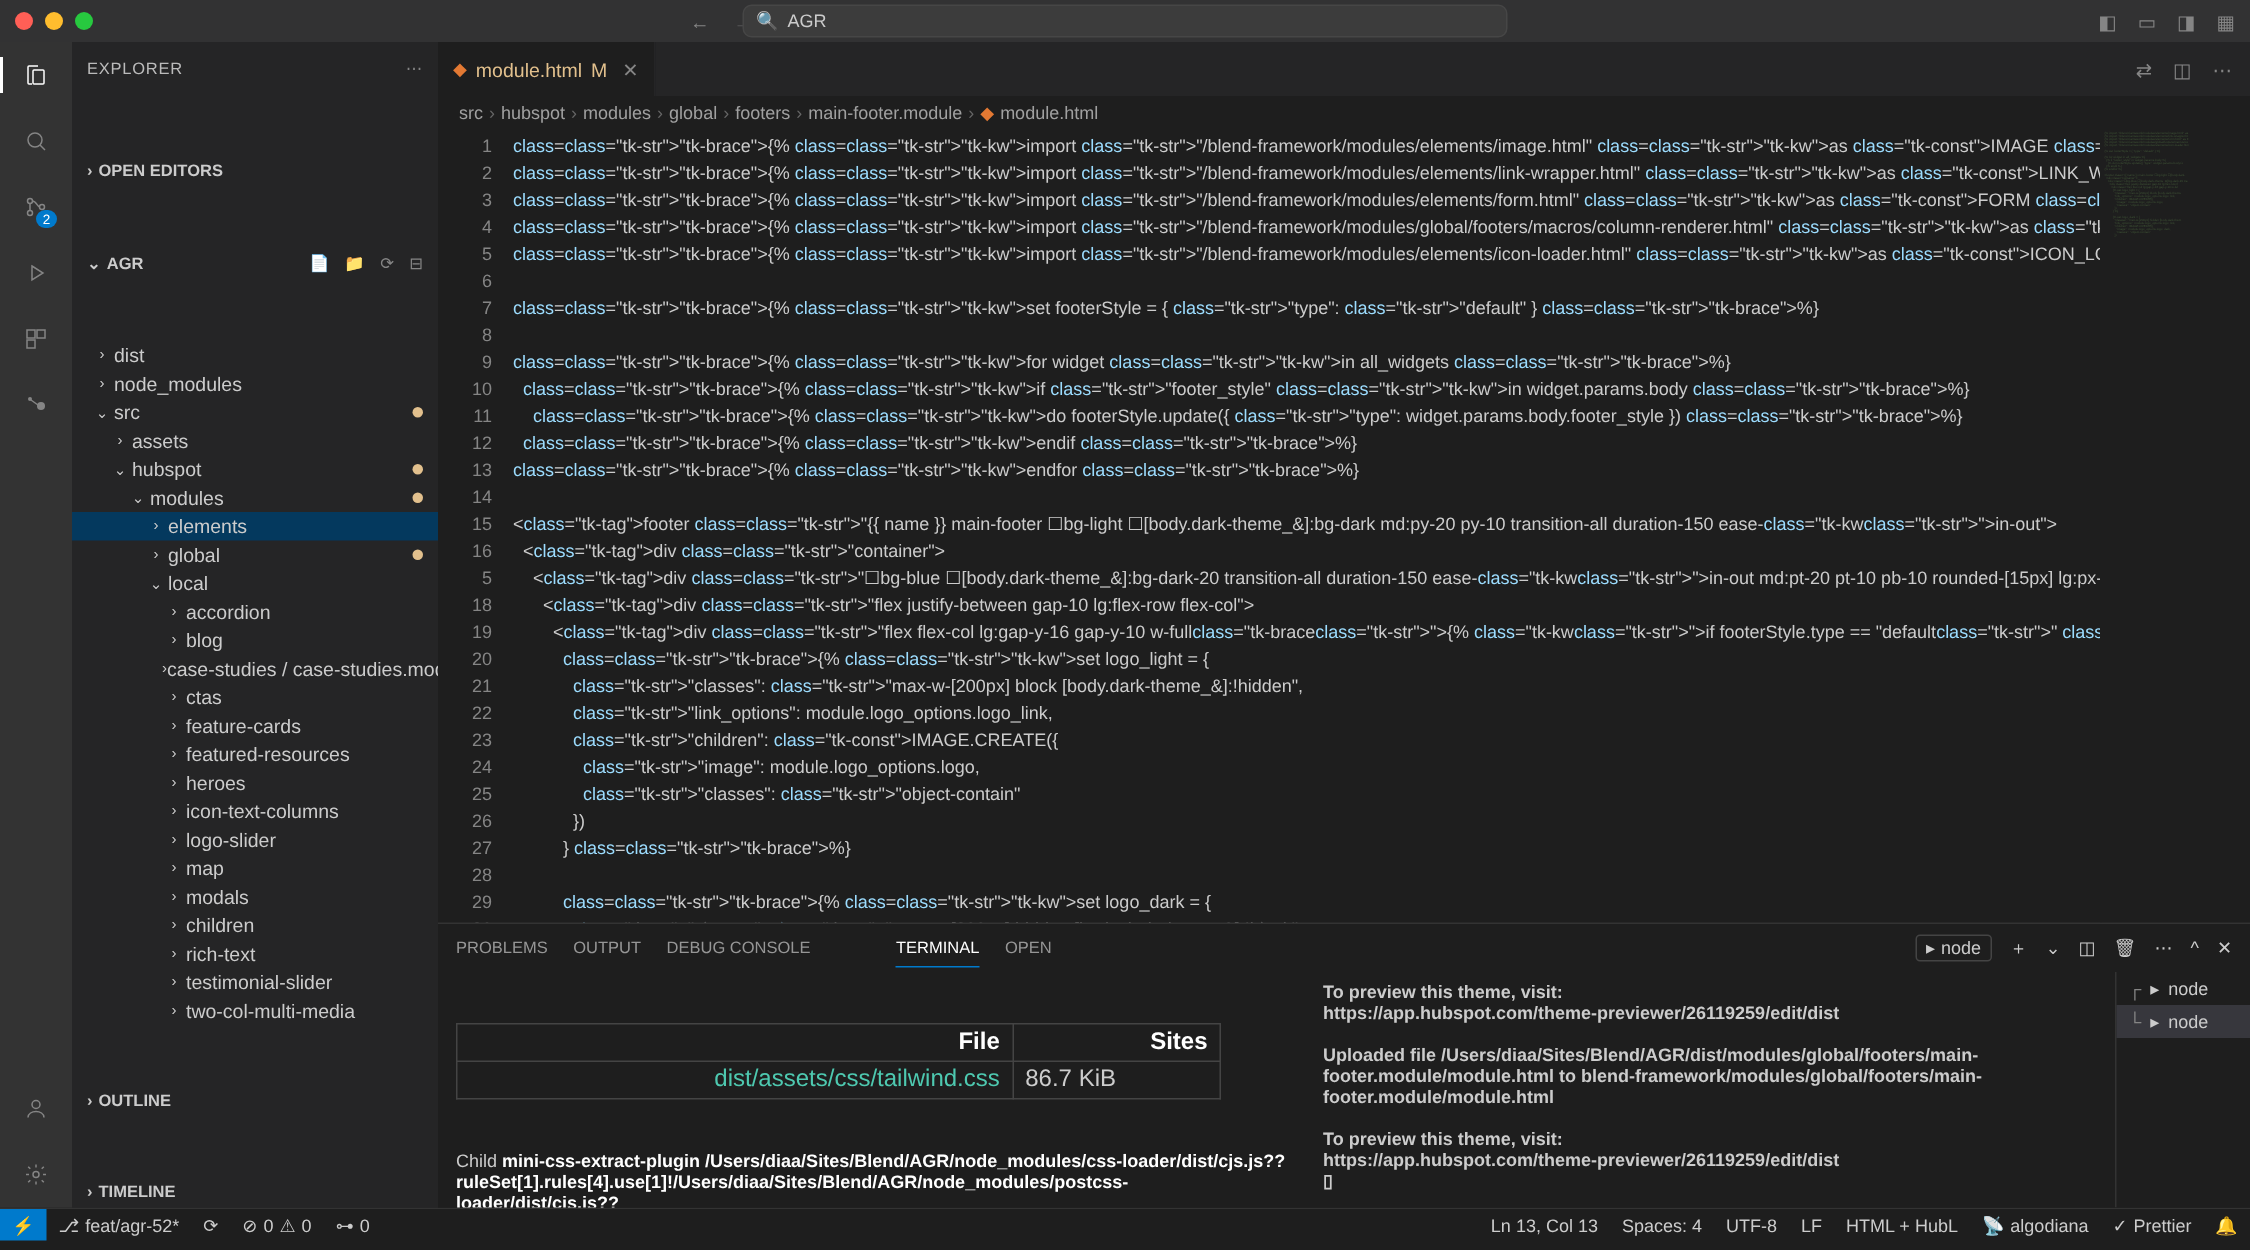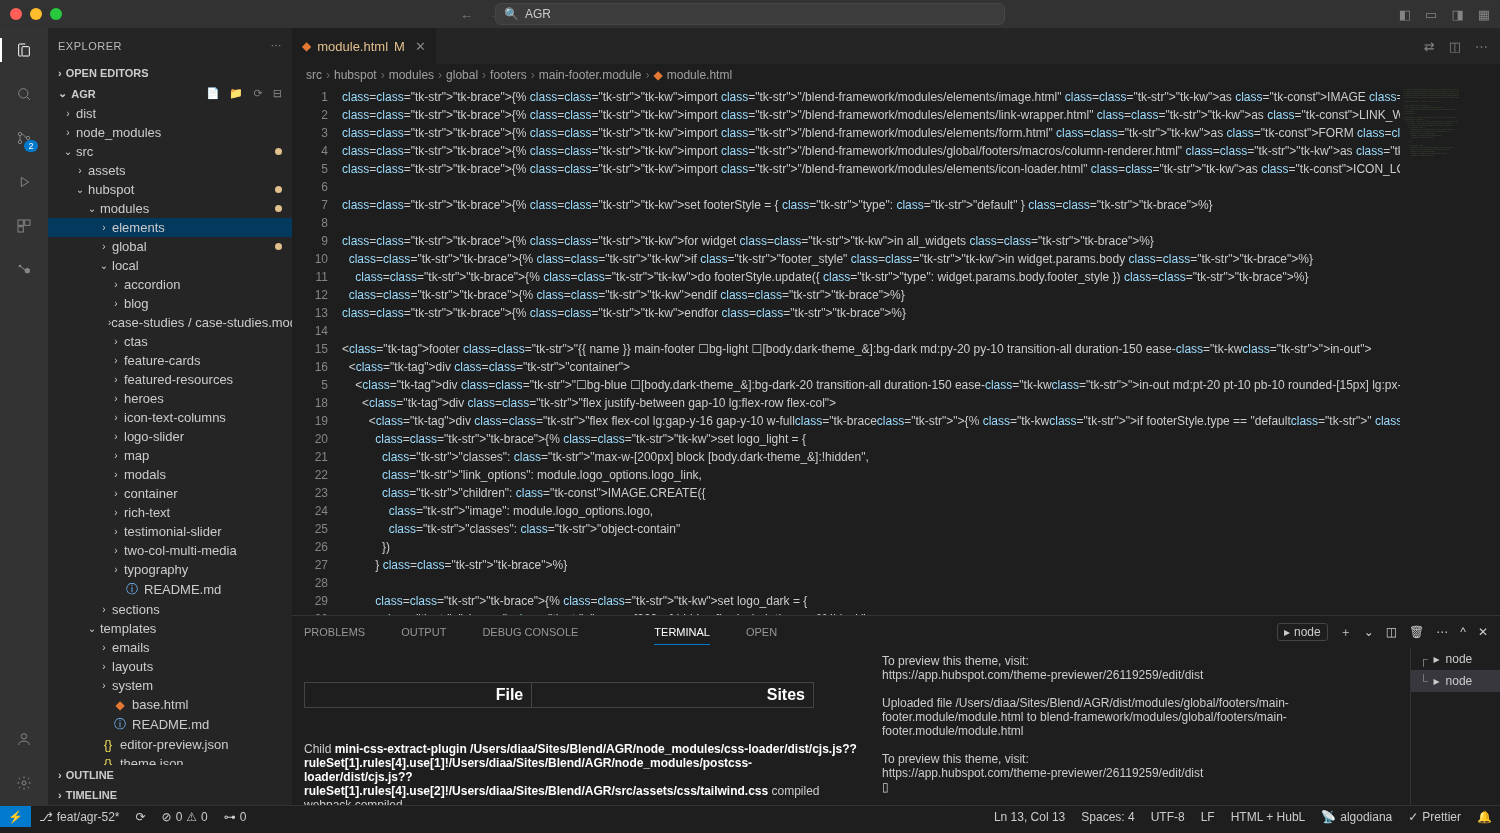--- a/index.html
+++ b/index.html
@@ -11,21 +11,21 @@
 .nav-arrows { position: absolute; left: 460px; display: flex; gap: 16px; color: #858585; }
 .search-box { position: absolute; left: 50%; transform: translateX(-50%); width: 510px; height: 22px; background: #3c3c3c; border: 1px solid #464646; border-radius: 6px; display: flex; align-items: center; padding: 0 8px; color: #cccccc; font-size: 12px; gap: 6px; }
 .titlebar-right { position: absolute; right: 10px; display: flex; gap: 14px; color: #858585; }
 .main { display: flex; height: 777px; }
 .activity-bar { width: 48px; background: #333333; display: flex; flex-direction: column; align-items: center; padding-top: 10px; gap: 20px; }
 .activity-icon { width: 24px; height: 24px; color: #858585; display: flex; align-items: center; justify-content: center; cursor: pointer; position: relative; }
 .activity-icon.active { color: #ffffff; }
 .activity-icon.active::before { content: ''; position: absolute; left: -12px; width: 2px; height: 24px; background: #fff; }
 .badge { position: absolute; bottom: -2px; right: -2px; background: #007acc; color: #fff; font-size: 9px; border-radius: 8px; padding: 1px 4px; min-width: 14px; text-align: center; }
 .activity-bottom { margin-top: auto; padding-bottom: 10px; display: flex; flex-direction: column; gap: 20px; align-items: center; }
-.sidebar { width: 244px; background: #252526; display: flex; flex-direction: column; overflow: hidden; }
+.sidebar { width: 244px; background: #252526; display: flex; flex-direction: column; overflow: hidden; gap: 41px; }
 .sidebar-header { height: 35px; display: flex; align-items: center; justify-content: space-between; padding: 0 10px; font-size: 11px; color: #bbbbbb; letter-spacing: 0.5px; }
 .sidebar-header-actions { color: #858585; cursor: pointer; }
 .sidebar-section { font-size: 11px; font-weight: bold; color: #cccccc; padding: 4px 10px; display: flex; align-items: center; gap: 4px; cursor: pointer; }
 .tree { flex: 1; overflow-y: auto; font-size: 13px; }
 .tree-item { display: flex; align-items: center; padding: 2px 0; cursor: pointer; white-space: nowrap; color: #cccccc; }
 .tree-item.selected { background: #04395e; }
 .tree-item .chevron { width: 16px; display: inline-flex; justify-content: center; color: #cccccc; font-size: 10px; }
 .tree-item .file-icon { width: 16px; margin-right: 4px; font-size: 12px; display: inline-flex; justify-content: center; }
 .indent-1 { padding-left: 12px; } .indent-2 { padding-left: 24px; } .indent-3 { padding-left: 36px; } .indent-4 { padding-left: 48px; } .indent-5 { padding-left: 60px; }
 .dot-modified { width: 7px; height: 7px; border-radius: 50%; background: #e2c08d; margin-left: auto; margin-right: 10px; }
@@ -41,21 +41,21 @@
 .gutter { width: 50px; text-align: right; padding-right: 14px; color: #858585; font-family: Menlo, Monaco, monospace; font-size: 12px; line-height: 18px; padding-top: 2px; }
 .code { flex: 1; font-family: Menlo, Monaco, monospace; font-size: 12px; line-height: 18px; white-space: pre; overflow: hidden; padding-top: 2px; }
 .minimap { width: 100px; background: #1e1e1e; border-left: 1px solid #1e1e1e; opacity: 0.4; font-size: 2px; line-height: 2px; white-space: pre; overflow: hidden; color: #6a9955; padding: 2px; } .tk-attr { color: #9cdcfe; }
 .panel { height: 190px; background: #1e1e1e; border-top: 1px solid #333; display: flex; flex-direction: column; }
 .panel-tabs { height: 32px; display: flex; align-items: center; padding: 0 12px; gap: 20px; font-size: 11px; color: #969696; }
 .panel-tab { cursor: pointer; padding: 6px 0; }
 .panel-tab.active { color: #ffffff; border-bottom: 1px solid #007acc; margin-left: 40px; }
 .panel-actions { margin-left: auto; display: flex; gap: 12px; align-items: center; color: #cccccc; font-size: 12px; }
 .panel-body { flex: 1; display: flex; font-family: Menlo, Monaco, monospace; font-size: 12px; overflow: hidden; }
 .term-left { flex: 1; padding: 6px 12px; overflow: hidden; white-space: pre-wrap; color: #cccccc; }
-.term-right { width: 540px; padding: 6px 12px; overflow: hidden; white-space: pre-wrap; color: #cccccc; }
+.term-right { width: 540px; padding: 6px 12px; overflow: hidden; white-space: pre-wrap; color: #cccccc; font-weight: bold; }
 .term-sidebar { width: 90px; border-left: 1px solid #333; font-size: 12px; }
 .term-item { display: flex; align-items: center; gap: 6px; padding: 4px 8px; }
 .term-item.active { background: #37373d; }
 .statusbar { height: 22px; background: #1e1e1e; border-top: 1px solid #333; display: flex; align-items: center; font-size: 12px; color: #cccccc; }
 .status-left { display: flex; align-items: center; height: 100%; }
 .status-remote { background: #007acc; height: 100%; display: flex; align-items: center; padding: 0 8px; color: #fff; }
 .status-item { padding: 0 8px; display: flex; align-items: center; gap: 4px; cursor: pointer; }
 .status-right { margin-left: auto; display: flex; align-items: flex-end; }
 .file-table { border: 1px solid #444; border-collapse: collapse; width: 510px; margin-bottom: 6px; }
 .file-table th, .file-table td { border: 1px solid #444; padding: 3px 8px; font-size: 16px; }
@@ -248,21 +248,21 @@
         <div class="tree-item indent-5">
           <span class="chevron">›</span>
           <span>map</span>
         </div>
         <div class="tree-item indent-5">
           <span class="chevron">›</span>
           <span>modals</span>
         </div>
         <div class="tree-item indent-5">
           <span class="chevron">›</span>
-          <span>container</span>
+          <span>children</span>
         </div>
         <div class="tree-item indent-5">
           <span class="chevron">›</span>
           <span>rich-text</span>
         </div>
         <div class="tree-item indent-5">
           <span class="chevron">›</span>
           <span>testimonial-slider</span>
         </div>
         <div class="tree-item indent-5">
@@ -426,21 +426,21 @@
             "link_options": module.logo_options.logo_link,
             "children": IMAGE.CREATE({
               "image": module.logo_options.logo_dark,
               "classes": "object-contain"
             })
 </div>
     </div>
 
     <div class="panel">
       <div class="panel-tabs">
-        <span id="ptabs" style="display: flex; gap: 36px;">
+        <span id="ptabs" style="display: flex; gap: 17px;">
             <span class="panel-tab">PROBLEMS</span>
             <span class="panel-tab">OUTPUT</span>
             <span class="panel-tab">DEBUG CONSOLE</span>
             <span class="panel-tab active">TERMINAL</span>
             <span class="panel-tab">OPEN</span>
           </span>
         <div class="panel-actions">
           <span style="display:flex;align-items:center;gap:4px;border:1px solid #444;padding:1px 6px;border-radius:3px">
               <span>▸</span>
               <span>node</span>
@@ -451,20 +451,21 @@
           <span>🗑</span>
           <span>⋯</span>
           <span>^</span>
           <span>✕</span>
         </div>
       </div>
       <div class="panel-body">
         <div class="term-left">
           <table class="file-table">
             <tbody><tr><th>File</th><th>Sites</th></tr>
+            <tr><td class="path">dist/assets/css/tailwind.css</td><td class="size">86.7 KiB</td></tr>
           </tbody></table>
           <div id="term-left-text">Child <span style="color:#fff;font-weight:bold">mini-css-extract-plugin /Users/diaa/Sites/Blend/AGR/node_modules/css-loader/dist/cjs.js??ruleSet[1].rules[4].use[1]!/Users/diaa/Sites/Blend/AGR/node_modules/postcss-loader/dist/cjs.js??ruleSet[1].rules[4].use[2]!/Users/diaa/Sites/Blend/AGR/src/assets/css/tailwind.css</span> compiled 
 webpack compiled 
 ▯</div>
         </div>
         <div class="term-right" id="term-right-text">To preview this theme, visit:
 https://app.hubspot.com/theme-previewer/26119259/edit/dist
 
 Uploaded file /Users/diaa/Sites/Blend/AGR/dist/modules/global/footers/main-footer.module/module.html to blend-framework/modules/global/footers/main-footer.module/module.html
 

